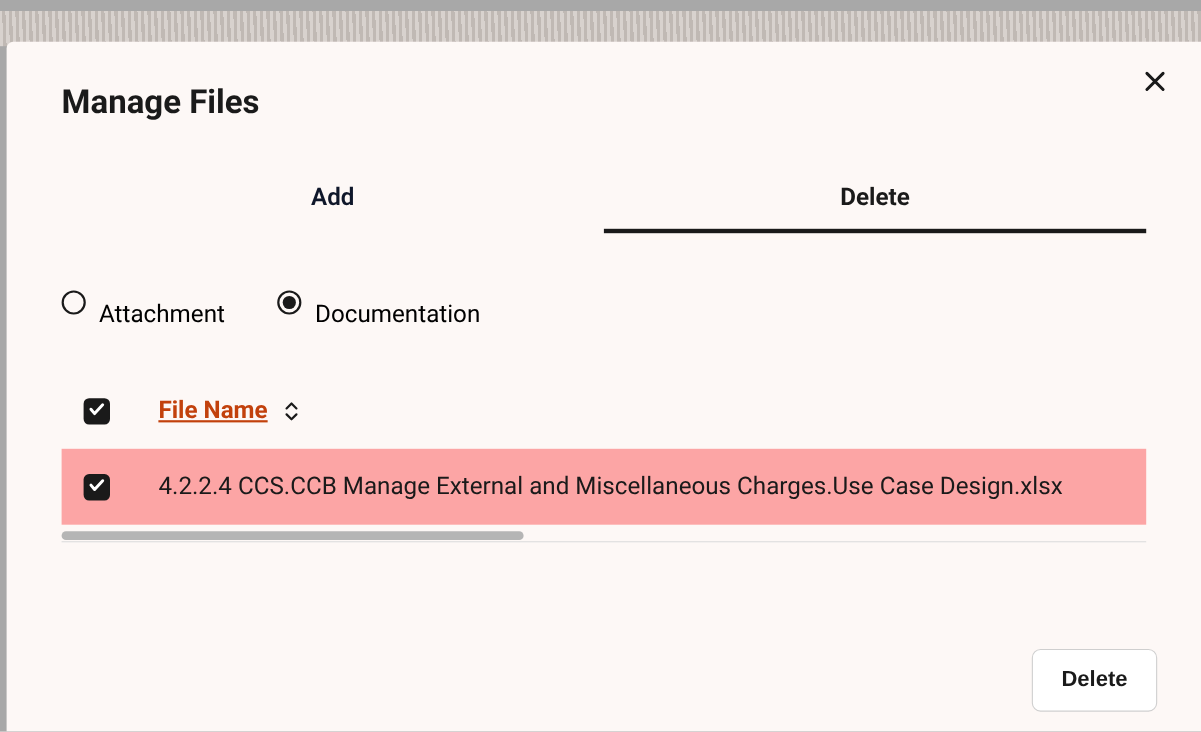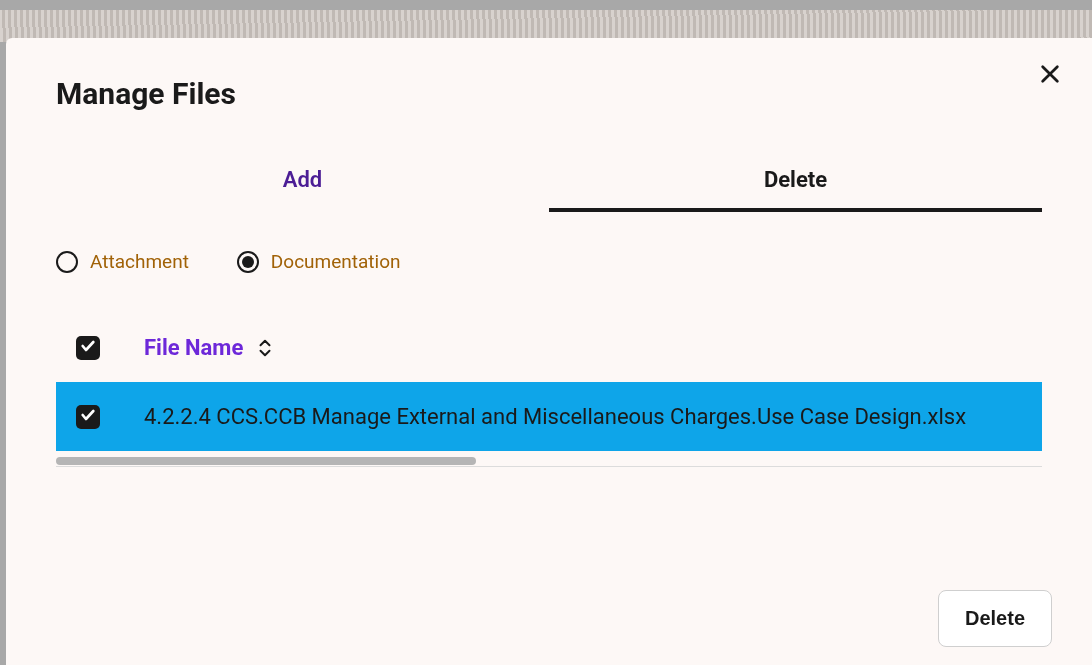--- a/index.html
+++ b/index.html
@@ -80,21 +80,21 @@
     .tab {
       flex: 1;
       text-align: center;
       padding: 12px 0 16px 0;
       font-size: 22px;
       font-weight: 600;
       cursor: pointer;
       border-bottom: 4px solid transparent;
     }
     .tab.inactive {
-      color: #4c1d95;
+      color: #0f172a;
       font-weight: 600;
     }
     .tab.active {
       color: #1a1a1a;
       font-weight: 700;
       border-bottom: 4px solid #1a1a1a;
     }
     .section-label {
       font-size: 15px;
       color: #7a7a7a;
@@ -121,23 +121,24 @@
       align-items: center;
       justify-content: center;
     }
     .radio-inner {
       width: 12px;
       height: 12px;
       background: #1a1a1a;
       border-radius: 50%;
     }
     .radio-label {
-      font-size: 19px;
-      color: #a16207;
+      font-size: 22px;
+      color: #000000;
       font-weight: 400;
+      margin-top: 24px;
     }
     .table-area {
       position: relative;
     }
     .table-header {
       display: flex;
       align-items: center;
       padding: 8px 20px 22px 20px;
     }
     .checkbox {
@@ -157,37 +158,38 @@
     }
     .col-name-wrap {
       display: flex;
       align-items: center;
       margin-left: 44px;
       gap: 14px;
     }
     .col-name {
       font-size: 22px;
       font-weight: 700;
-      color: #6d28d9;
+      color: #c2410c;
+      text-decoration: underline;
     }
     .sort-icon {
       display: flex;
       flex-direction: column;
       align-items: center;
       cursor: pointer;
     }
     .sort-icon svg {
       width: 16px;
       height: 18px;
     }
     .table-row {
       display: flex;
       align-items: center;
       padding: 22px 20px;
-      background: #0ea5e9;
+      background: #fca5a5;
       white-space: nowrap;
     }
     .row-text {
       margin-left: 44px;
       font-size: 22px;
       color: #1a1a1a;
       font-weight: 400;
     }
     .scroll-track {
       margin-top: 6px;

